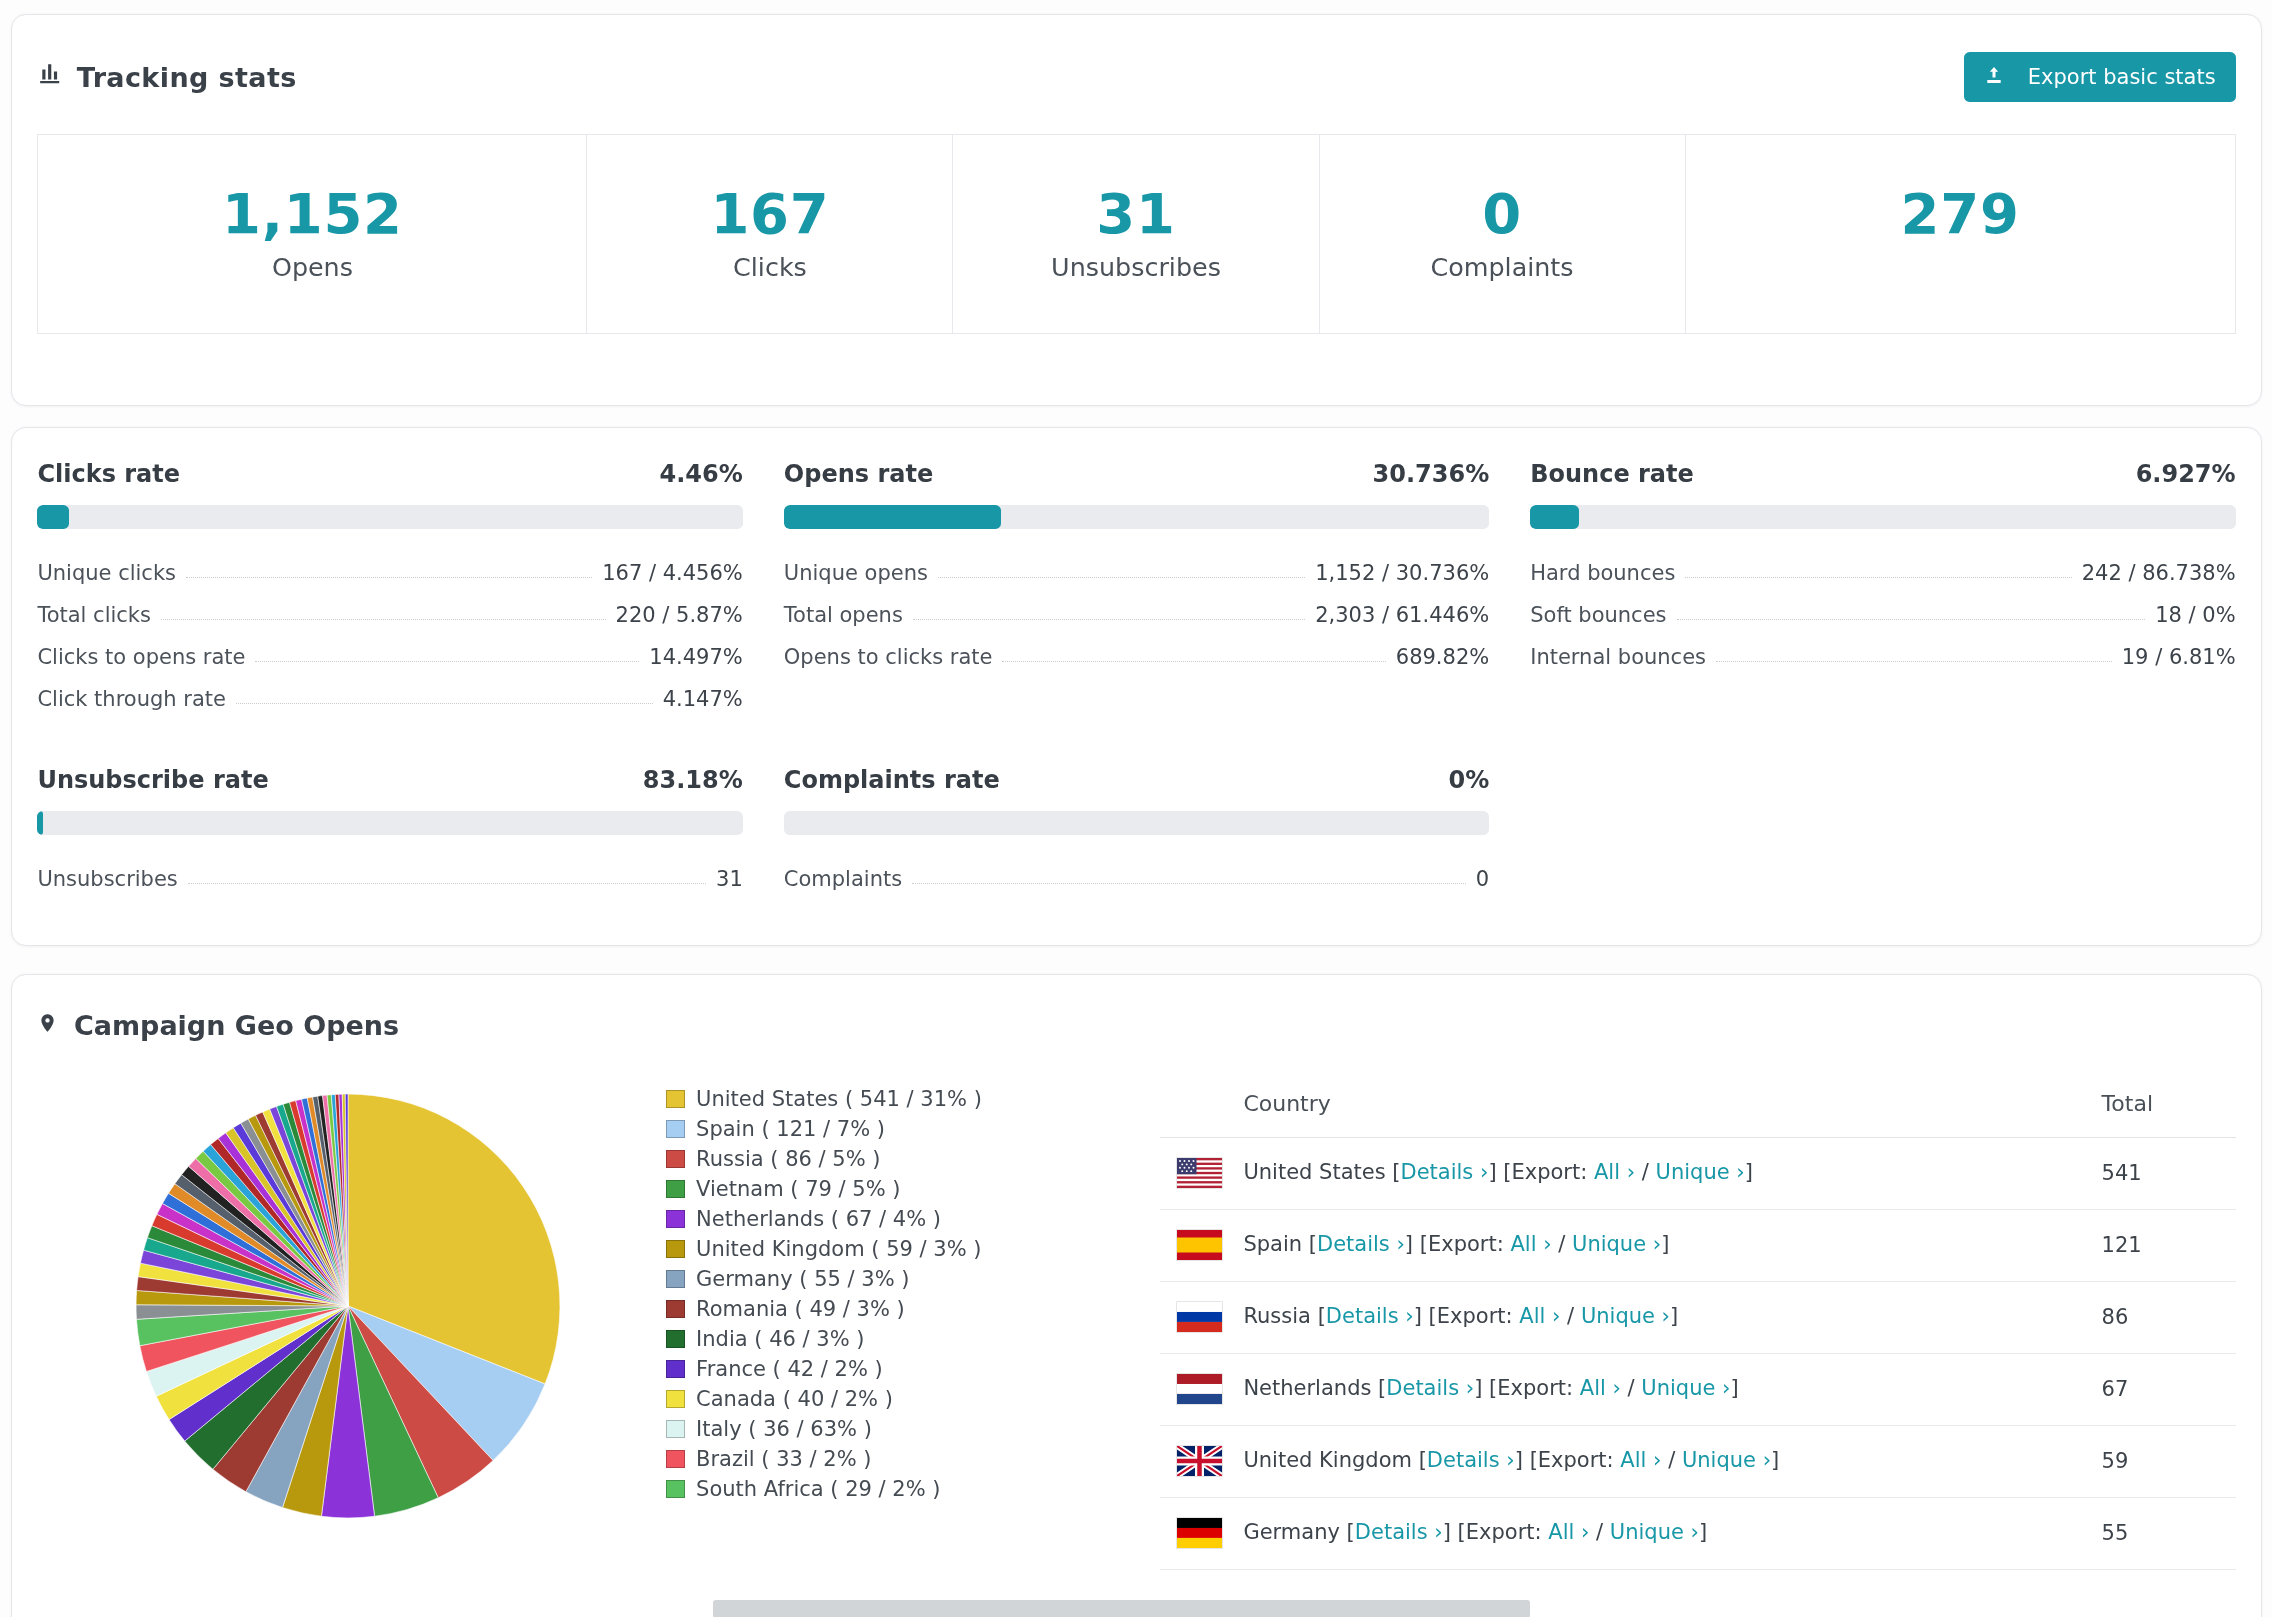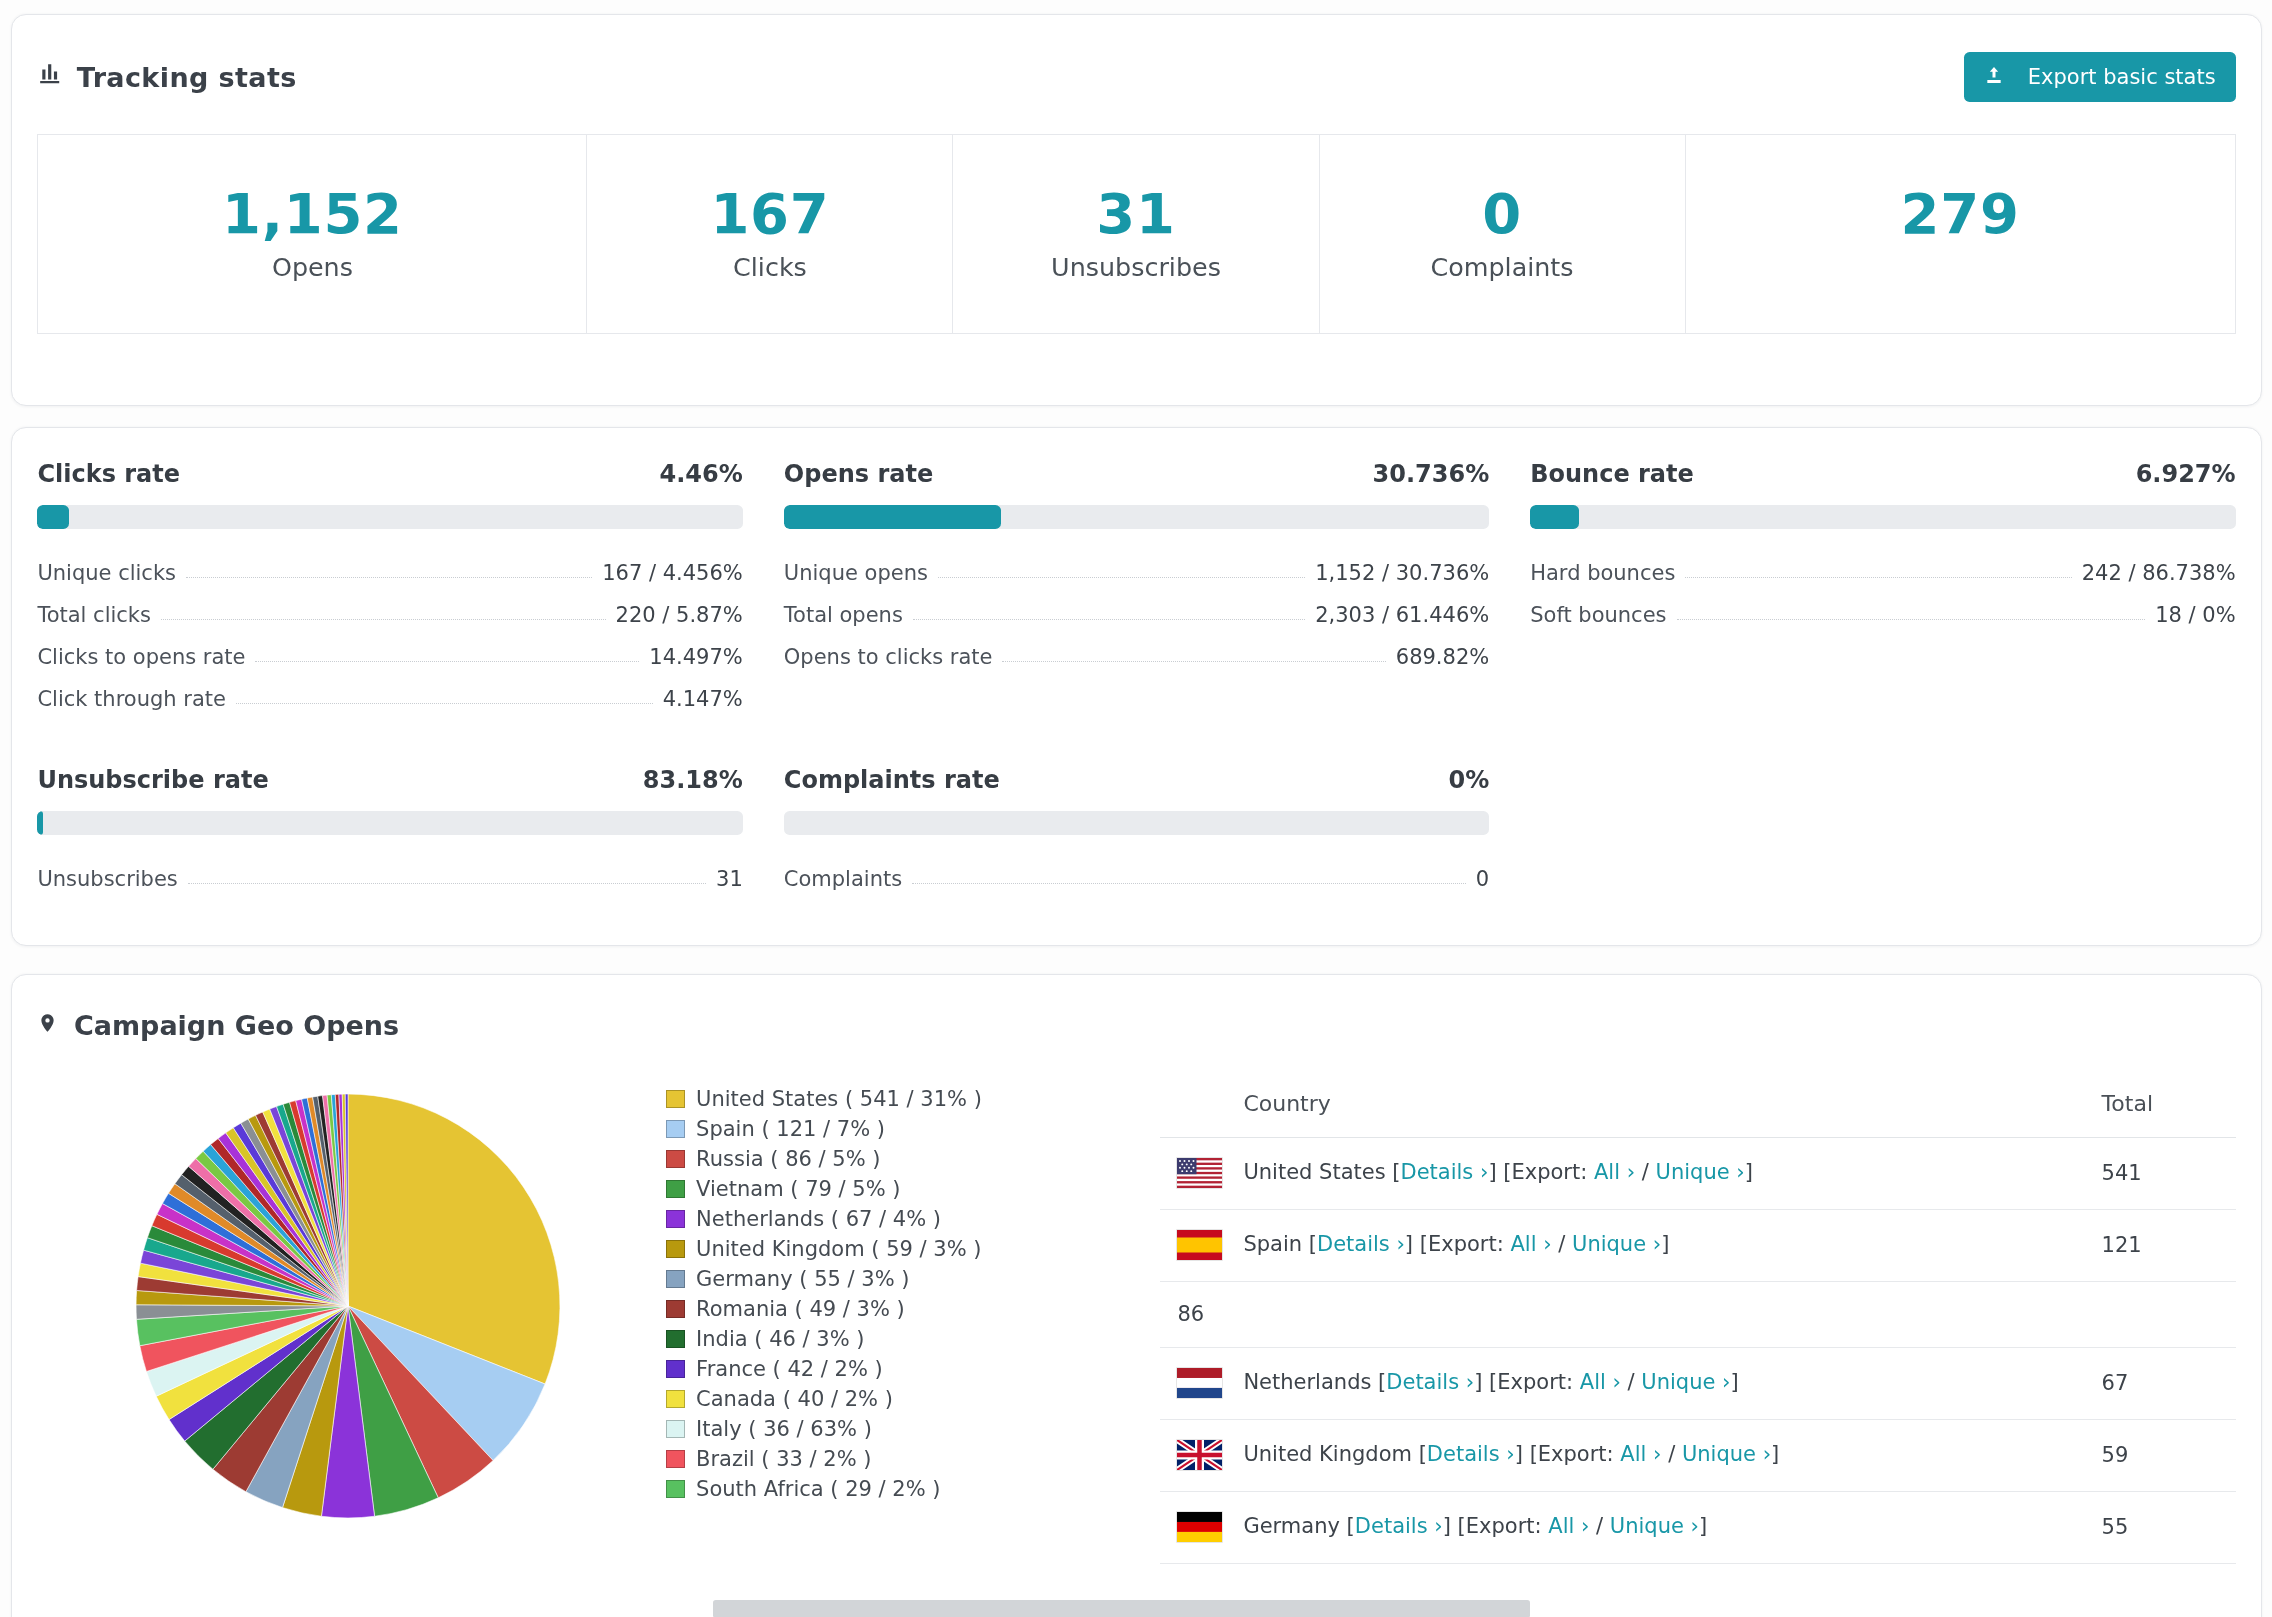--- a/index.html
+++ b/index.html
@@ -197,20 +197,25 @@
       <div class="rate-rows">
           <div class="stat-row">
             <span class="lbl">Hard bounces</span>
             <span class="leader"></span>
             <span class="val">242 / 86.738%</span>
           </div>
           <div class="stat-row">
             <span class="lbl">Soft bounces</span>
             <span class="leader"></span>
             <span class="val">18 / 0%</span>
+          </div>
+          <div class="stat-row">
+            <span class="lbl">Internal bounces</span>
+            <span class="leader"></span>
+            <span class="val">19 / 6.81%</span>
           </div>
         </div>
     </div>
 
     <div class="rate-block">
       <div class="rate-head">
         <span class="rate-title">Unsubscribe rate</span>
         <span class="rate-pct">83.18%</span>
       </div>
       <div class="bar">
@@ -411,20 +416,25 @@
             <div class="c-total">541</div>
           </div>
           <div class="trow">
             <div class="c-country"><span class="flag"><svg viewBox="0 0 60 40">
                   <rect width="60" height="40" fill="#c60b1e"></rect>
                   <rect y="10" width="60" height="20" fill="#ffc400"></rect>
                 </svg></span><span class="cname">Spain</span> <span class="dim">[</span><a class="lnk det">Details ›</a><span class="dim">]</span> <span class="dim expw">[Export:</span> <a class="lnk all">All ›</a> <span class="dim">/</span> <a class="lnk uni">Unique ›</a><span class="dim">]</span></div>
             <div class="c-total">121</div>
           </div>
           <div class="trow">
+            <div class="c-country"><span class="flag"><svg viewBox="0 0 60 40">
+                  <rect width="60" height="40" fill="#fff"></rect>
+                  <rect y="13.3" width="60" height="13.3" fill="#0039a6"></rect>
+                  <rect y="26.6" width="60" height="13.4" fill="#d52b1e"></rect>
+                </svg></span><span class="cname">Russia</span> <span class="dim">[</span><a class="lnk det">Details ›</a><span class="dim">]</span> <span class="dim expw">[Export:</span> <a class="lnk all">All ›</a> <span class="dim">/</span> <a class="lnk uni">Unique ›</a><span class="dim">]</span></div>
             <div class="c-total">86</div>
           </div>
           <div class="trow">
             <div class="c-country"><span class="flag"><svg viewBox="0 0 60 40">
                   <rect width="60" height="40" fill="#ae1c28"></rect>
                   <rect y="13.3" width="60" height="13.3" fill="#fff"></rect>
                   <rect y="26.6" width="60" height="13.4" fill="#21468b"></rect>
                 </svg></span><span class="cname">Netherlands</span> <span class="dim">[</span><a class="lnk det">Details ›</a><span class="dim">]</span> <span class="dim expw">[Export:</span> <a class="lnk all">All ›</a> <span class="dim">/</span> <a class="lnk uni">Unique ›</a><span class="dim">]</span></div>
             <div class="c-total">67</div>
           </div>

